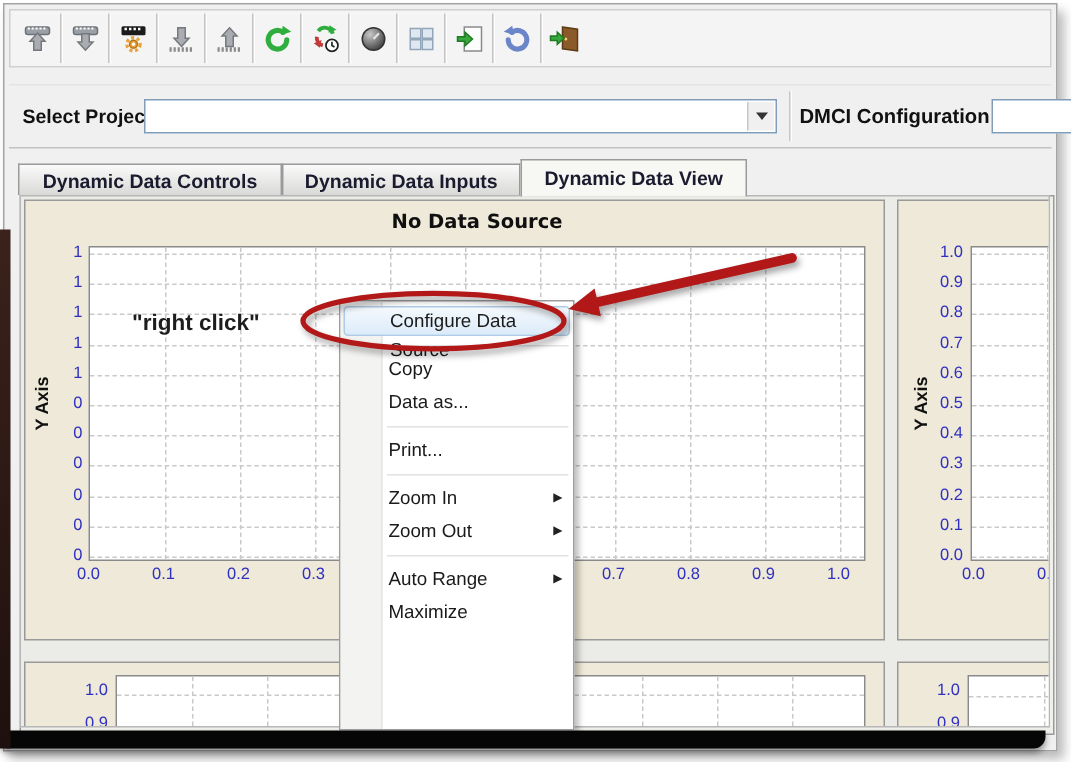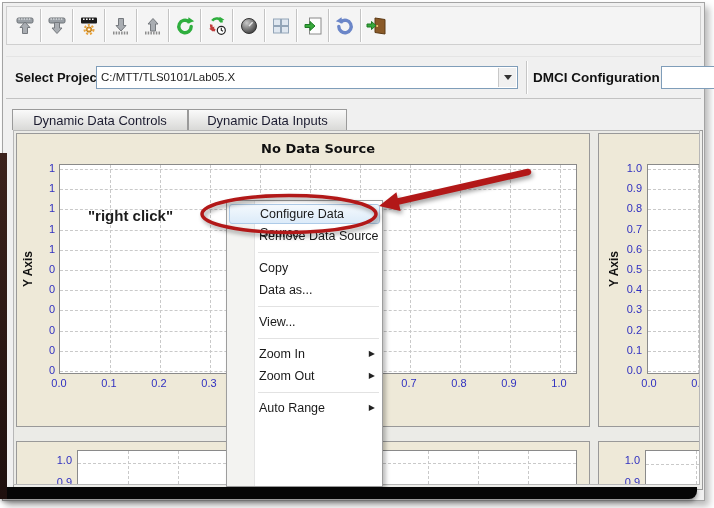--- a/index.html
+++ b/index.html
@@ -28,21 +28,21 @@
   #combobtn i{width:0;height:0;border-left:4px solid transparent;border-right:4px solid transparent;
               border-top:5px solid #333;}
   .vsep{position:absolute;left:520px;top:4px;height:33px;width:0;
         border-left:1px solid #c6c6c6;border-right:1px solid #fff;}
   #dmcifield{position:absolute;left:655px;top:9px;width:60px;height:23px;background:#fff;
              border:1px solid #7f9db9;box-sizing:border-box;}
 
   
   .tab{position:absolute;top:106px;height:21px;line-height:21px;text-align:center;
        background:linear-gradient(#fafafa,#d9d9d7);border:1px solid #9a9a9a;border-bottom:none;
-       font-weight:normal;font-size:13px;color:#1b1b2f;box-sizing:border-box;cursor:pointer;}
+       font-weight:bold;font-size:13px;color:#1b1b2f;box-sizing:border-box;cursor:pointer;}
   .tab.active{top:103px;height:25px;line-height:24px;background:#f7f7f4;z-index:6;}
 
   
   #content{position:absolute;left:10px;top:127px;width:690px;height:360px;
            border:1px solid #9a9a9a;background:#efefec;box-sizing:border-box;z-index:1;}
   #chartgrid{position:absolute;left:13px;top:130px;width:687px;height:355px;
              border:1px solid #b7b7b7;background:#ebebe7;overflow:hidden;box-sizing:border-box;z-index:2;}
   .chartpanel{position:absolute;background:#eee9d8;border:1px solid #999;overflow:hidden;box-sizing:border-box;}
   .plot{position:absolute;background:#fff;border:1px solid #8a8a8a;box-sizing:border-box;}
   .vg{position:absolute;top:0;bottom:0;width:0;border-left:1px dashed #c9c9c9;}
@@ -174,32 +174,32 @@
           <polygon points="9,3 19,4.5 19,19 9,17.5" fill="#8a5a28" stroke="#5d3a14"></polygon>
           <circle cx="11.2" cy="11" r="1" fill="#f3d37a"></circle>
           <path d="M1 9 H5.5 V6.5 L10 10.5 L5.5 14.5 V12 H1 Z" fill="#37a93c" stroke="#1f7a24"></path>
         </svg>
     </div>
   </div>
 
   <div id="projrow">
     <span class="blabel" style="left:9px;top:9px;">Select Project</span>
     <div id="combo">
-      <span>C:/MTT/TLS0101/Lab05.X</span>
       <span id="combobtn">
           <i></i>
         </span>
     </div>
     <div class="vsep"></div>
     <span class="blabel" style="left:527px;top:9px;font-size:13.5px;">DMCI Configuration</span>
     <div id="dmcifield"></div>
   </div>
 
   <div class="tab" style="left:9px;width:176px;">Dynamic Data Controls</div>
   <div class="tab" style="left:185px;width:159px;">Dynamic Data Inputs</div>
+  <div class="tab active" style="left:344px;width:151px;">Dynamic Data View</div>
 
   <div id="content"></div>
 </div>
 
 <div id="chartgrid">
   <div class="chartpanel" id="ch-tl" style="left:2px;top:2px;width:574px;height:294px;">
     <div class="ctitle" style="left:42px;top:7px;width:518px;">No Data Source</div>
     <div class="yaxis" style="left:-14px;top:128px;">Y Axis</div>
   <div class="plot" style="left: 42px; top: 30px; width: 518px; height: 210px;">
         <div class="vg" style="left: 50px;"></div>
@@ -302,31 +302,31 @@
       <div class="tk yr" style="left: 0px; width: 41px; top: 33px;">0.9</div>
     </div>
 </div>
 
 <div id="rclick">"right click"</div>
 
 <div id="menu">
   <div id="gutter"></div>
   <div id="menu-items">
       <div class="mi hl">Configure Data Source</div>
-      <div class="mi">Remove Data Source</div>
       <div class="msep"></div>
       <div class="mi">Copy</div>
       <div class="mi">Data as...</div>
       <div class="msep"></div>
-      <div class="mi">View...</div>
+      <div class="mi">Print...</div>
       <div class="msep"></div>
       <div class="mi">Zoom In<span class="marrow">▶</span></div>
       <div class="mi">Zoom Out<span class="marrow">▶</span></div>
       <div class="msep"></div>
       <div class="mi">Auto Range<span class="marrow">▶</span></div>
+      <div class="mi">Maximize</div>
     </div>
 </div>
 
 <svg id="annot" width="714" height="508" viewBox="0 0 714 508">
   <ellipse cx="289" cy="214" rx="87" ry="18.5" fill="none" stroke="#b21818" stroke-width="3.5"></ellipse>
   <line x1="528" y1="172" x2="398" y2="201.5" stroke="#b21818" stroke-width="6.5" stroke-linecap="round"></line>
   <polygon points="379,206 396.4,192.3 400.6,210.9" fill="#b21818"></polygon>
 </svg>
 
 <div id="leftedge"></div>

